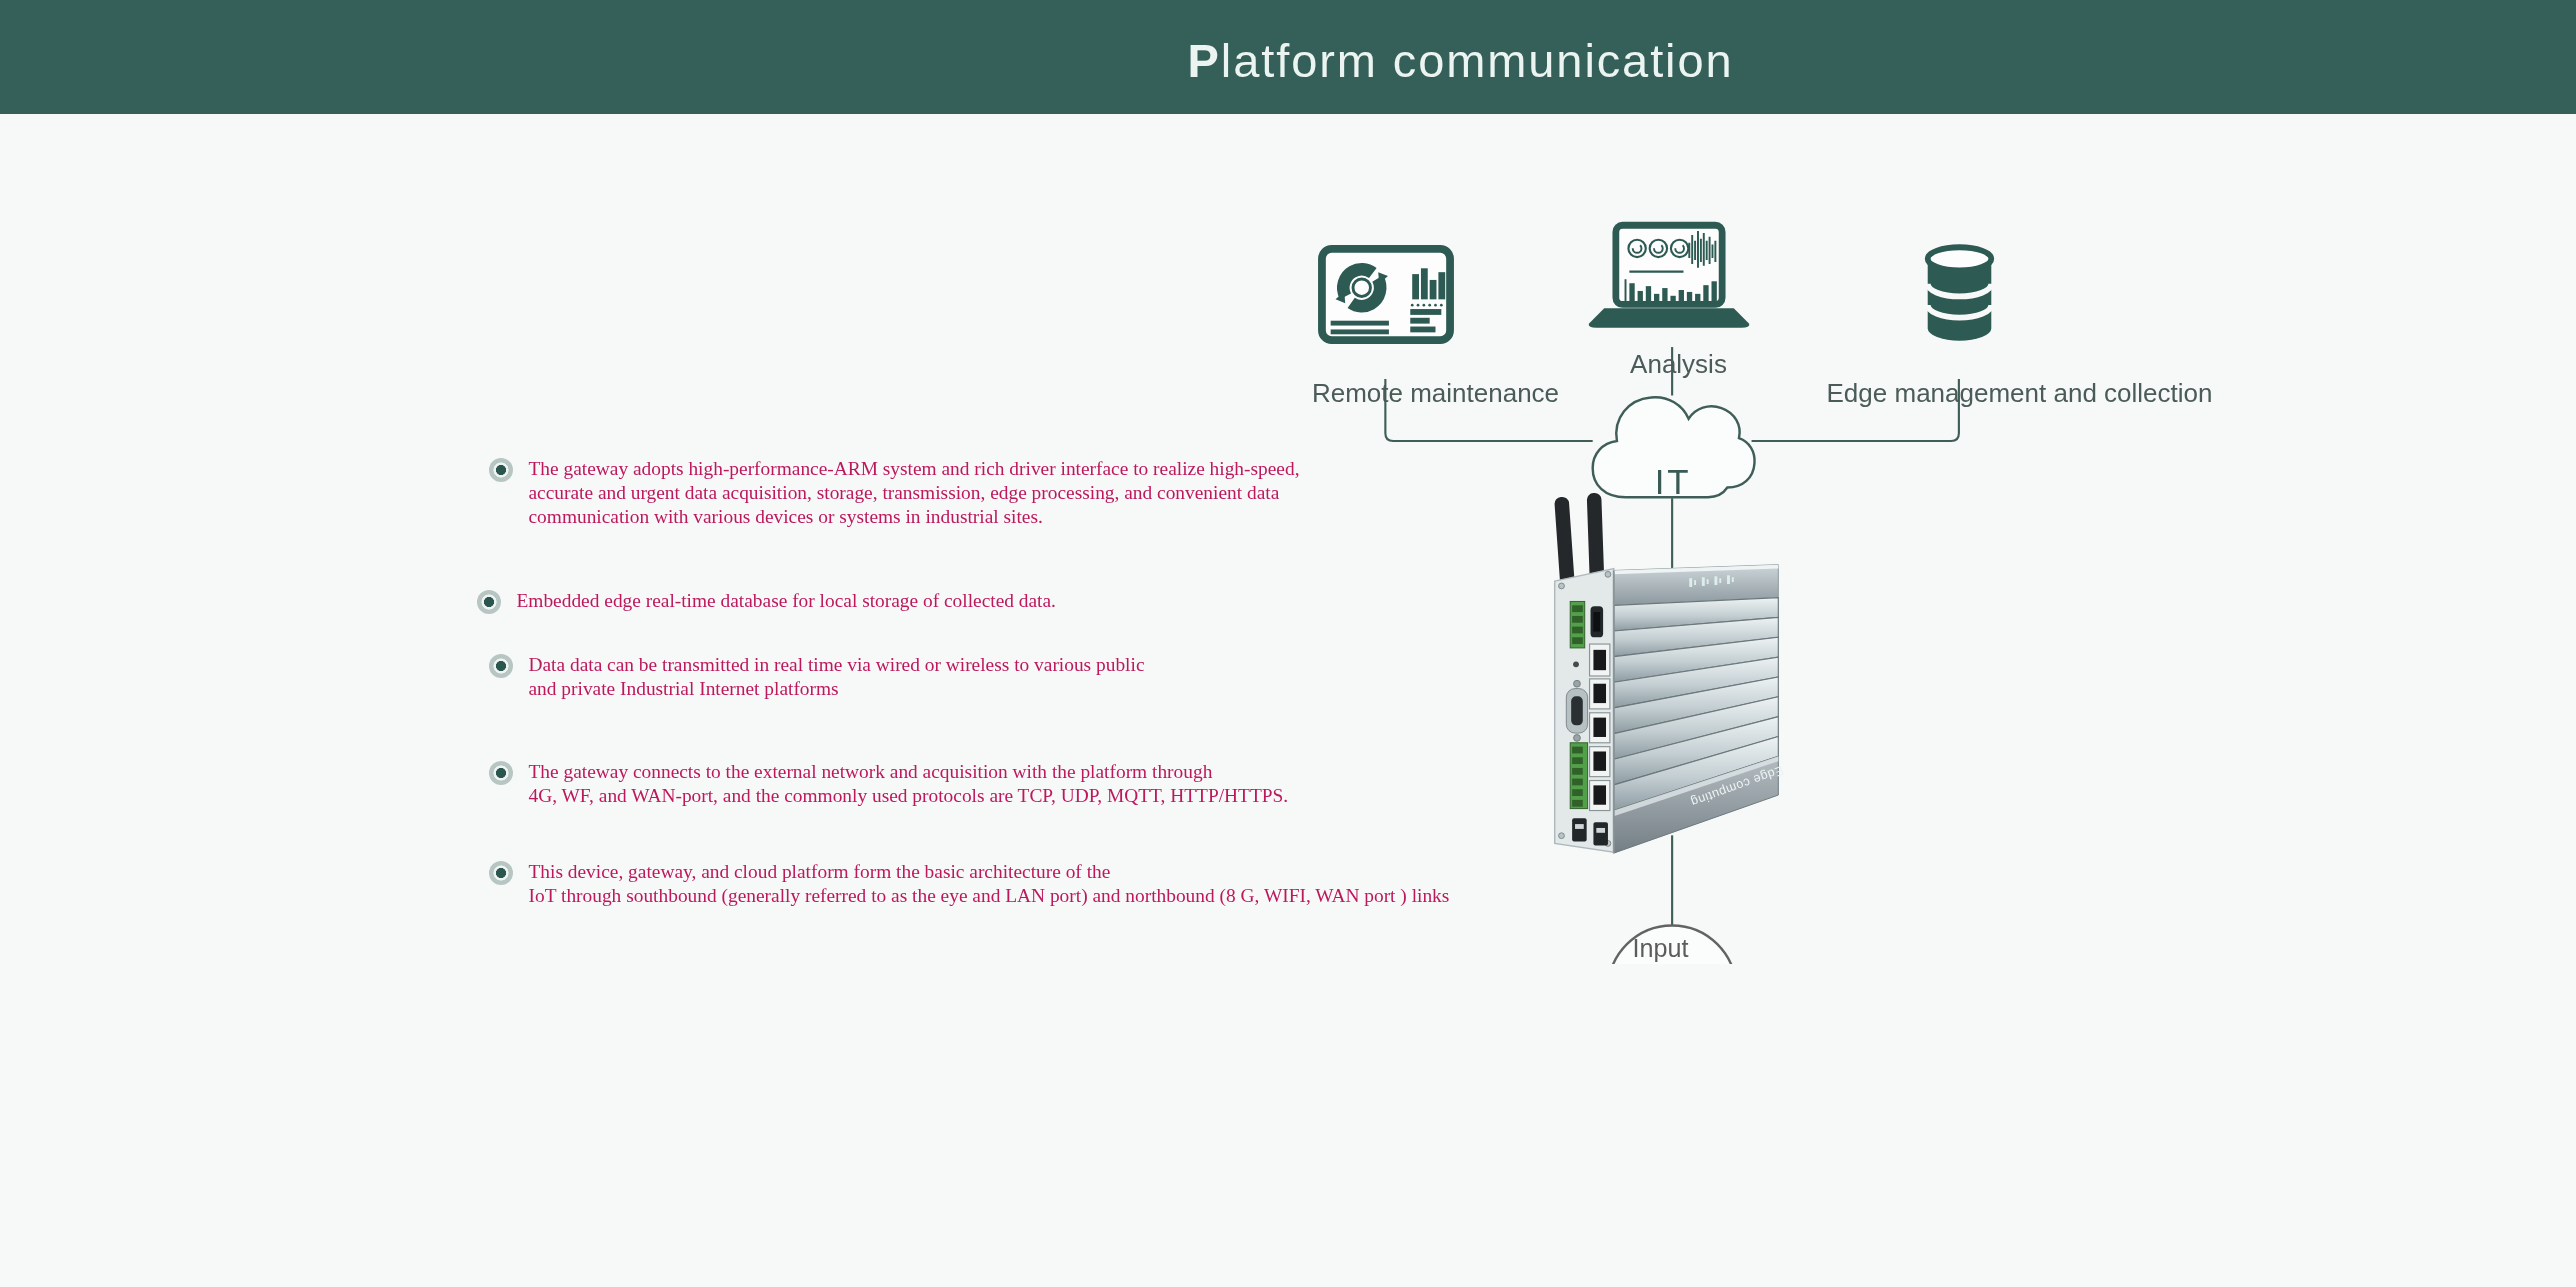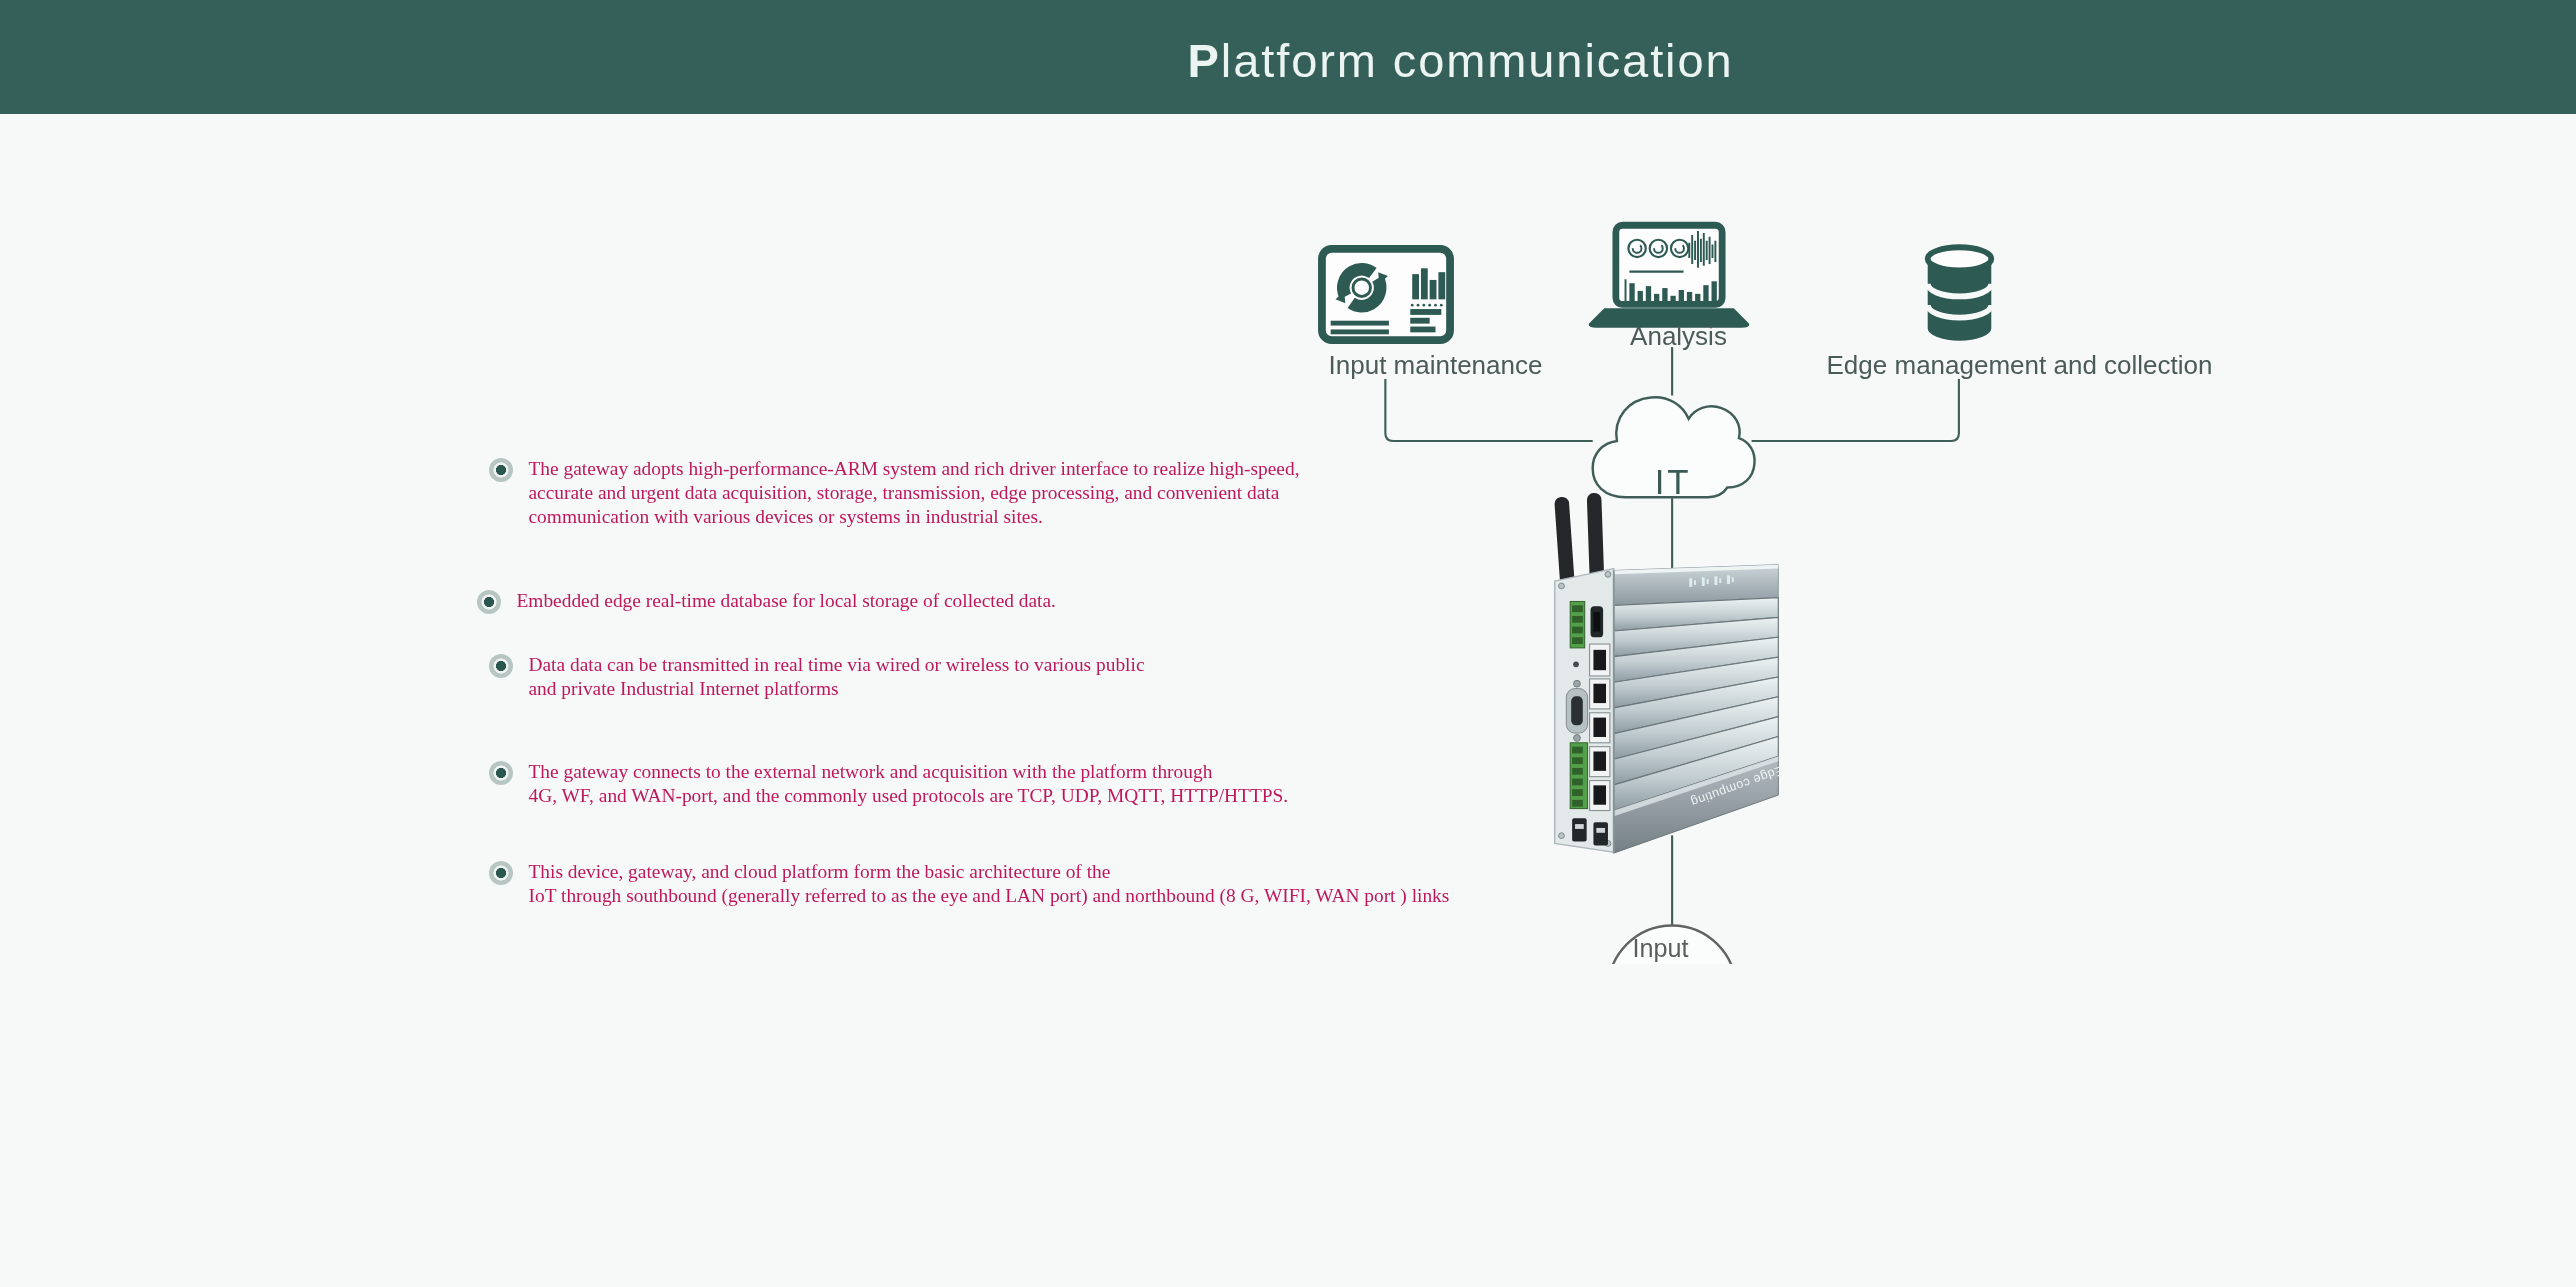--- a/index.html
+++ b/index.html
@@ -3,21 +3,21 @@
 <meta charset="utf-8">
 <style>
   html,body{margin:0;padding:0;background:#F7F8F8;}
   .canvas{position:relative;width:2576px;height:964px;background:#F7F8F8;overflow:hidden;
           font-family:"Liberation Sans","DejaVu Sans",sans-serif;}
   .abs{position:absolute;}
   .header{left:0;top:0;width:2576px;height:114px;background:#35605A;}
   .title{top:33px;left:56.7%;transform:translateX(-50%);font-size:47px;letter-spacing:1.9px;
          color:#ECF4F1;font-weight:400;white-space:nowrap;}
   .title::first-letter{font-weight:700;}
-  .node-label{width:407px;text-align:center;font-size:26px;color:#4A5B58;letter-spacing:0px;}
+  .node-label{width:407px;text-align:center;font-size:26px;color:#4A5B58;letter-spacing:0px;margin-top:28px;}
   .bullet-row{display:flex;align-items:flex-start;}
   .bullet-dot{width:24px;height:24px;border-radius:50%;flex:0 0 24px;margin-top:1px;
       background:radial-gradient(circle,#2A564F 0 4.8px,#EFF3F2 5.3px 7.3px,#B7C6C2 7.8px 12px);}
   .bullet-text{margin-left:15.5px;font-family:"Liberation Serif","DejaVu Serif",serif;
       font-size:19.4px;line-height:24px;color:#be185d;white-space:pre-line;}
   svg text{font-family:"Liberation Sans","DejaVu Sans",sans-serif;}
 </style>
 </head>
 <body>
 
@@ -64,21 +64,21 @@
       <circle cx="115" cy="62" r="1.4"></circle>
         <circle cx="121" cy="62" r="1.4"></circle>
         <circle cx="127" cy="62" r="1.4"></circle>
       <rect x="95" y="66" width="32" height="6"></rect>
         <rect x="95" y="75" width="20" height="6"></rect>
       <rect x="95" y="84" width="26" height="6"></rect>
       <rect x="13" y="78" width="60" height="5"></rect>
         <rect x="13" y="87" width="60" height="5"></rect>
     </g>
   </svg>
-  <div class="abs node-label" style="left:1232px;top:350px">Input maintenance</div>
+  <div class="abs node-label" style="left:1232px;top:350px">Remote maintenance</div>
 
   <svg class="abs" style="left:1583px;top:221px" width="172" height="109" viewBox="0 0 178 112">
     <rect x="34" y="4" width="110" height="82" rx="7" fill="#FDFDFD" stroke="#2D5A52" stroke-width="7"></rect>
     <g stroke="#2D5A52" fill="none">
       <circle cx="56" cy="28" r="9" stroke-width="2.2"></circle>
       <circle cx="78" cy="28" r="9" stroke-width="2.2"></circle>
       <circle cx="100" cy="28" r="9" stroke-width="2.2"></circle>
       <circle cx="56" cy="28" r="4.5" stroke-width="2" stroke-dasharray="14 10"></circle>
       <circle cx="78" cy="28" r="4.5" stroke-width="2" stroke-dasharray="14 10"></circle>
       <circle cx="100" cy="28" r="4.5" stroke-width="2" stroke-dasharray="14 10"></circle>

